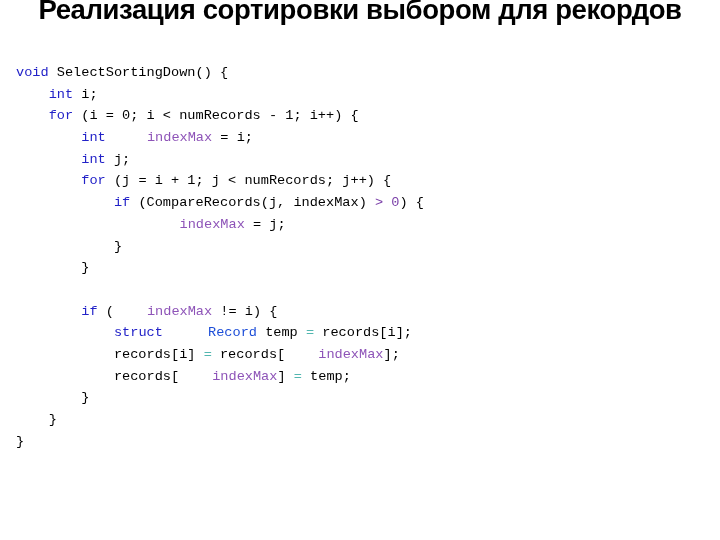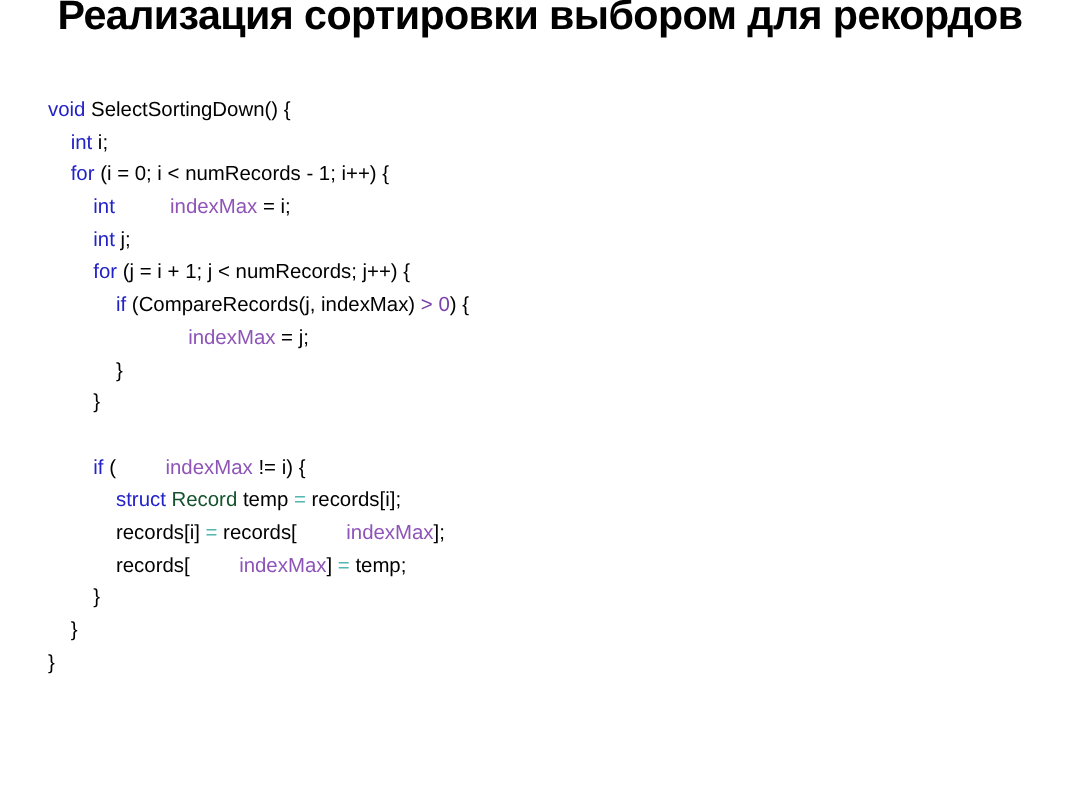--- a/index.html
+++ b/index.html
@@ -34,44 +34,44 @@
     font-size: 27.5px;
     line-height: 33px;
     letter-spacing: -0.4px;
     color: #000000;
     white-space: normal;
   }
 
   
   .code {
     position: absolute;
-    left: 32px;
+    left: 16px;
     top: 62px;
     width: 680px;
-    font-family: Liberation Sans, sans-serif;
+    font-family: Liberation Mono, monospace;
     font-size: 13.6px;
     line-height: 21.7px;
     color: #000000;
     white-space: pre;
     -webkit-font-smoothing: none;
   }
   .code .line {
     height: 21.7px;
     white-space: pre;
   }
   .code .line.blank {
     height: 21.7px;
   }
 
   
   .kw   { color: #2222c8; }   
   .var  { color: #8e54b8; margin-left: 33px; }   
   .num  { color: #7a3fa8; }   
   .op   { color: #7a3fa8; }
-  .type { color: #14532d; }   
+  .type { color: #1d4ed8; margin-left: 37px; }   
   .eq   { color: #53b7b0; }   
   .pl   { color: #000000; }
 </style>
 </head>
 <body>
 
 <div class="slide">
 
   <div class="title">Реализация сортировки выбором для рекордов</div>
 

